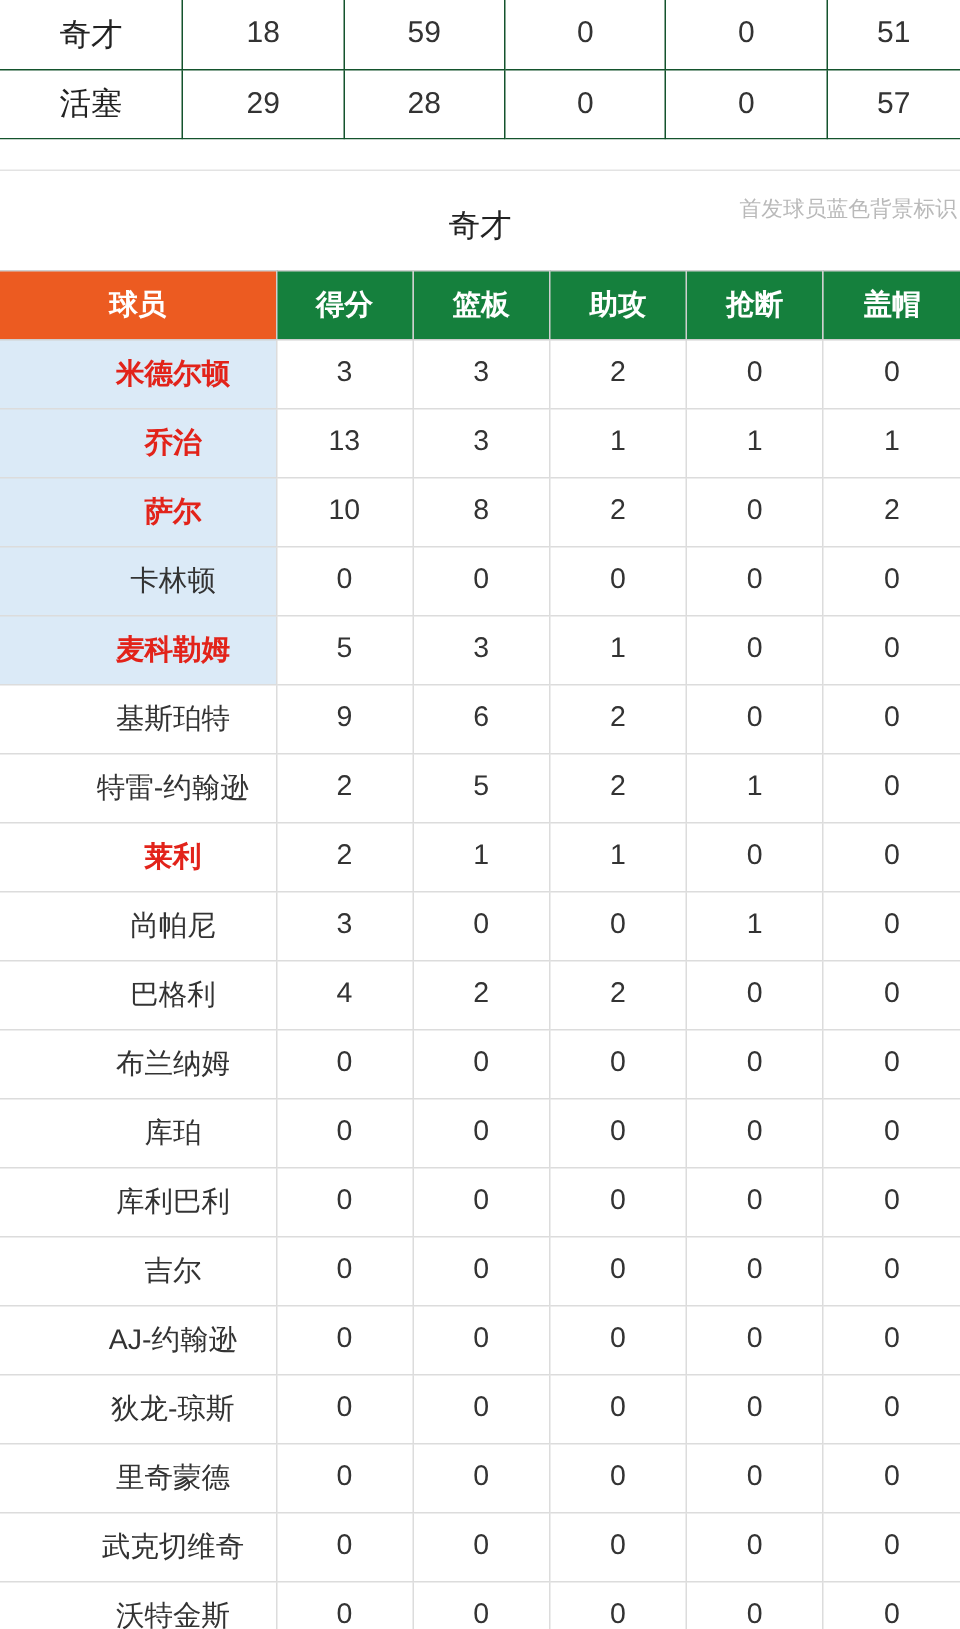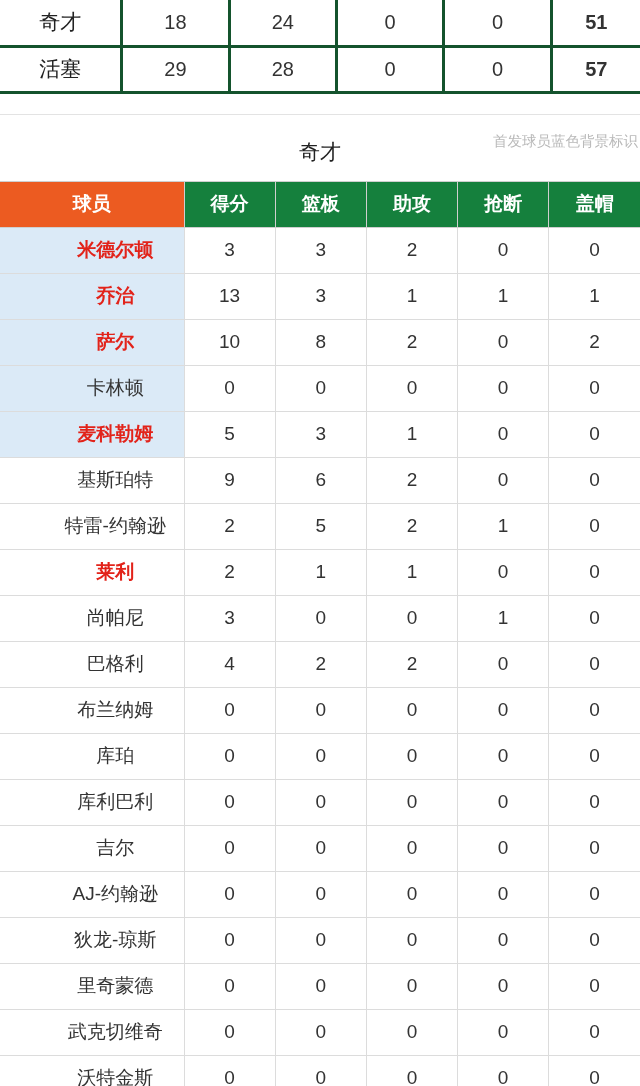--- a/index.html
+++ b/index.html
@@ -16,34 +16,34 @@
     position: relative;
   }
 
   
   .score-table {
     width: 640px;
     border-collapse: collapse;
     table-layout: fixed;
   }
   .score-table td {
-    border: 3px solid #14532d;
+    border: 1px solid #14532d;
     height: 46px;
     text-align: center;
     font-size: 20px;
     color: #333333;
     background: #ffffff;
   }
   .score-table td.team-name {
     width: 118px;
     font-size: 21px;
     color: #222222;
   }
   .score-table td.col-num { width: 104px; }
-  .score-table td.col-last { width: 86px; border-right: none; font-weight: bold; }
+  .score-table td.col-last { width: 86px; border-right: none; }
   .score-table tr:first-child td { border-top: none; }
   .score-table td:first-child { border-left: none; }
 
   .gap {
     height: 20px;
     background: #ffffff;
   }
 
   
   .box-block {
@@ -119,21 +119,21 @@
 </head>
 <body>
 
 <div class="page">
 
   <table class="score-table">
     <tbody>
         <tr>
           <td class="team-name">奇才</td>
           <td class="col-num">18</td>
-          <td class="col-num">24</td>
+          <td class="col-num">59</td>
           <td class="col-num">0</td>
           <td class="col-num">0</td>
           <td class="col-last">51</td>
         </tr>
         <tr>
           <td class="team-name">活塞</td>
           <td class="col-num">29</td>
           <td class="col-num">28</td>
           <td class="col-num">0</td>
           <td class="col-num">0</td>

